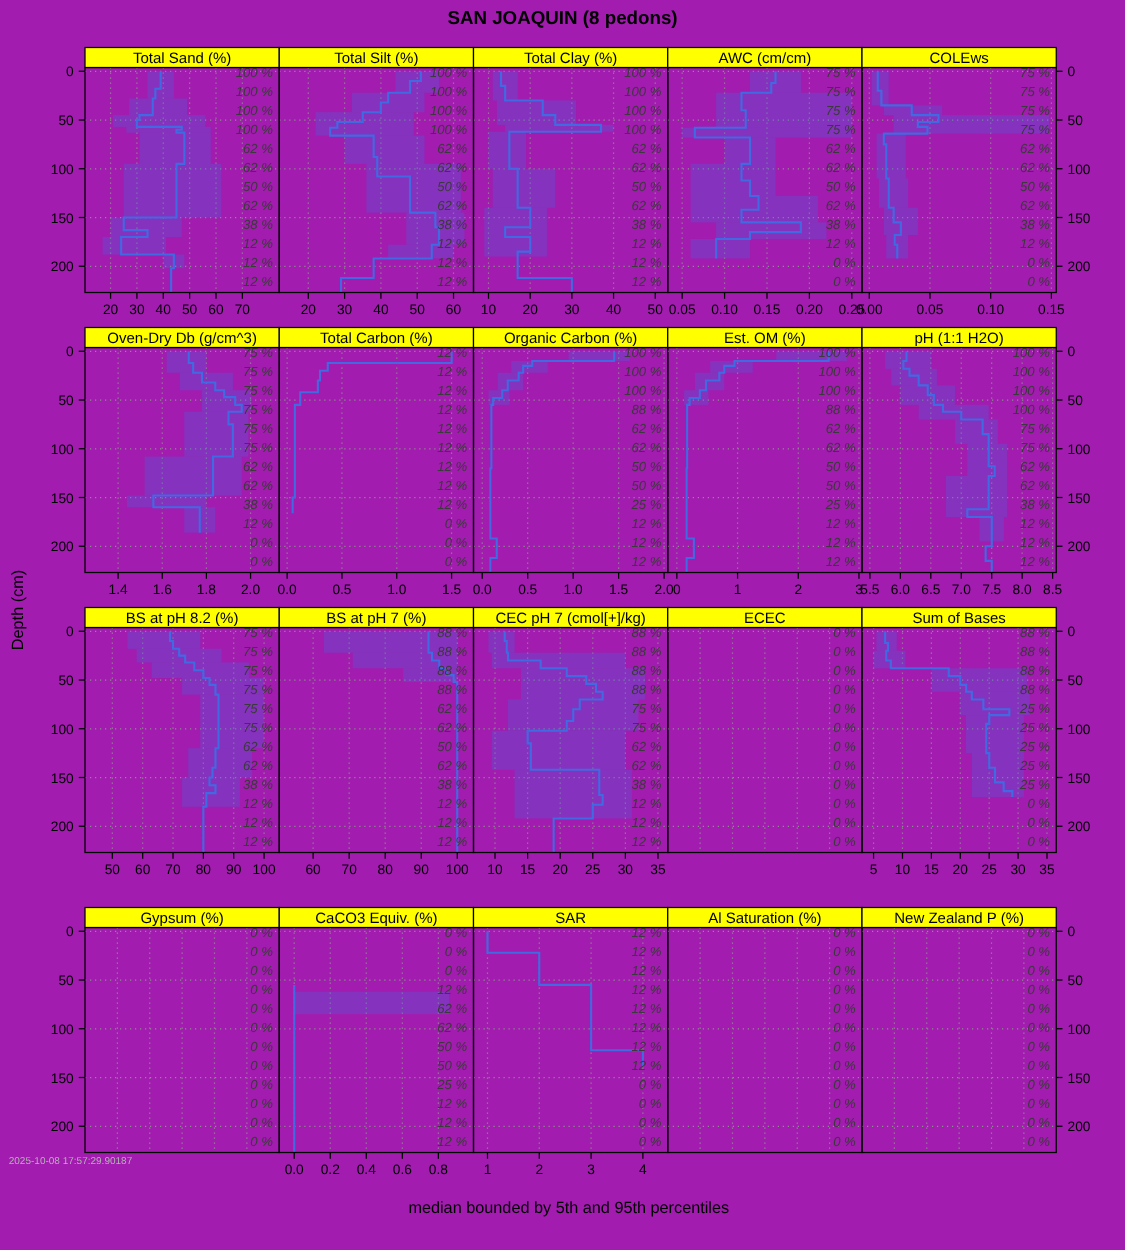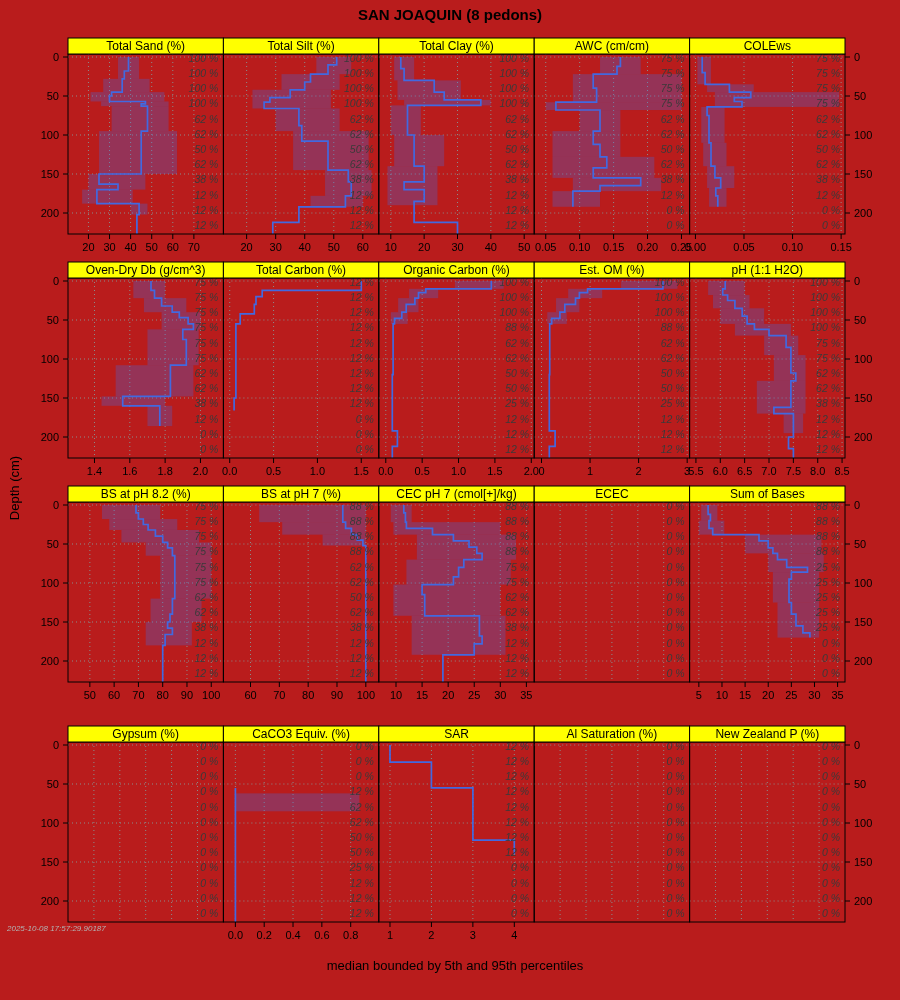--- a/index.html
+++ b/index.html
@@ -1,24 +1,24 @@
 <!DOCTYPE html>
 <html><head>
 <meta charset="utf-8">
 <style>
   html,body{margin:0;padding:0;background:#ffffff;}
-  #figure{position:relative;width:900px;height:1000px;background:#b91c1c;
+  #figure{position:relative;width:900px;height:1000px;background:#a21caf;
           font-family:"Liberation Sans", sans-serif;overflow:hidden;}
   #figure-title{position:absolute;top:6px;left:0;width:900px;text-align:center;
           font-size:15px;font-weight:bold;color:#000;}
   #y-axis-title{position:absolute;left:14px;top:488px;transform:translate(-50%,-50%) rotate(-90deg);
           white-space:nowrap;font-size:13px;color:#000;}
   #figure-caption{position:absolute;top:958px;left:0;width:910px;text-align:center;
           font-size:13px;color:#000;}
-  #timestamp{position:absolute;left:7px;top:924px;font-size:8px;color:#b3b3b3;font-style:italic;}
+  #timestamp{position:absolute;left:7px;top:924px;font-size:8px;color:#b3b3b3;}
   svg{position:absolute;left:0;top:0;}
 </style>
 </head>
 <body>
 
 <div id="figure">
   <div id="figure-title">SAN JOAQUIN (8 pedons)</div>
   <div id="y-axis-title">Depth (cm)</div>
   <svg id="plot" width="900" height="1000">
       <g>

